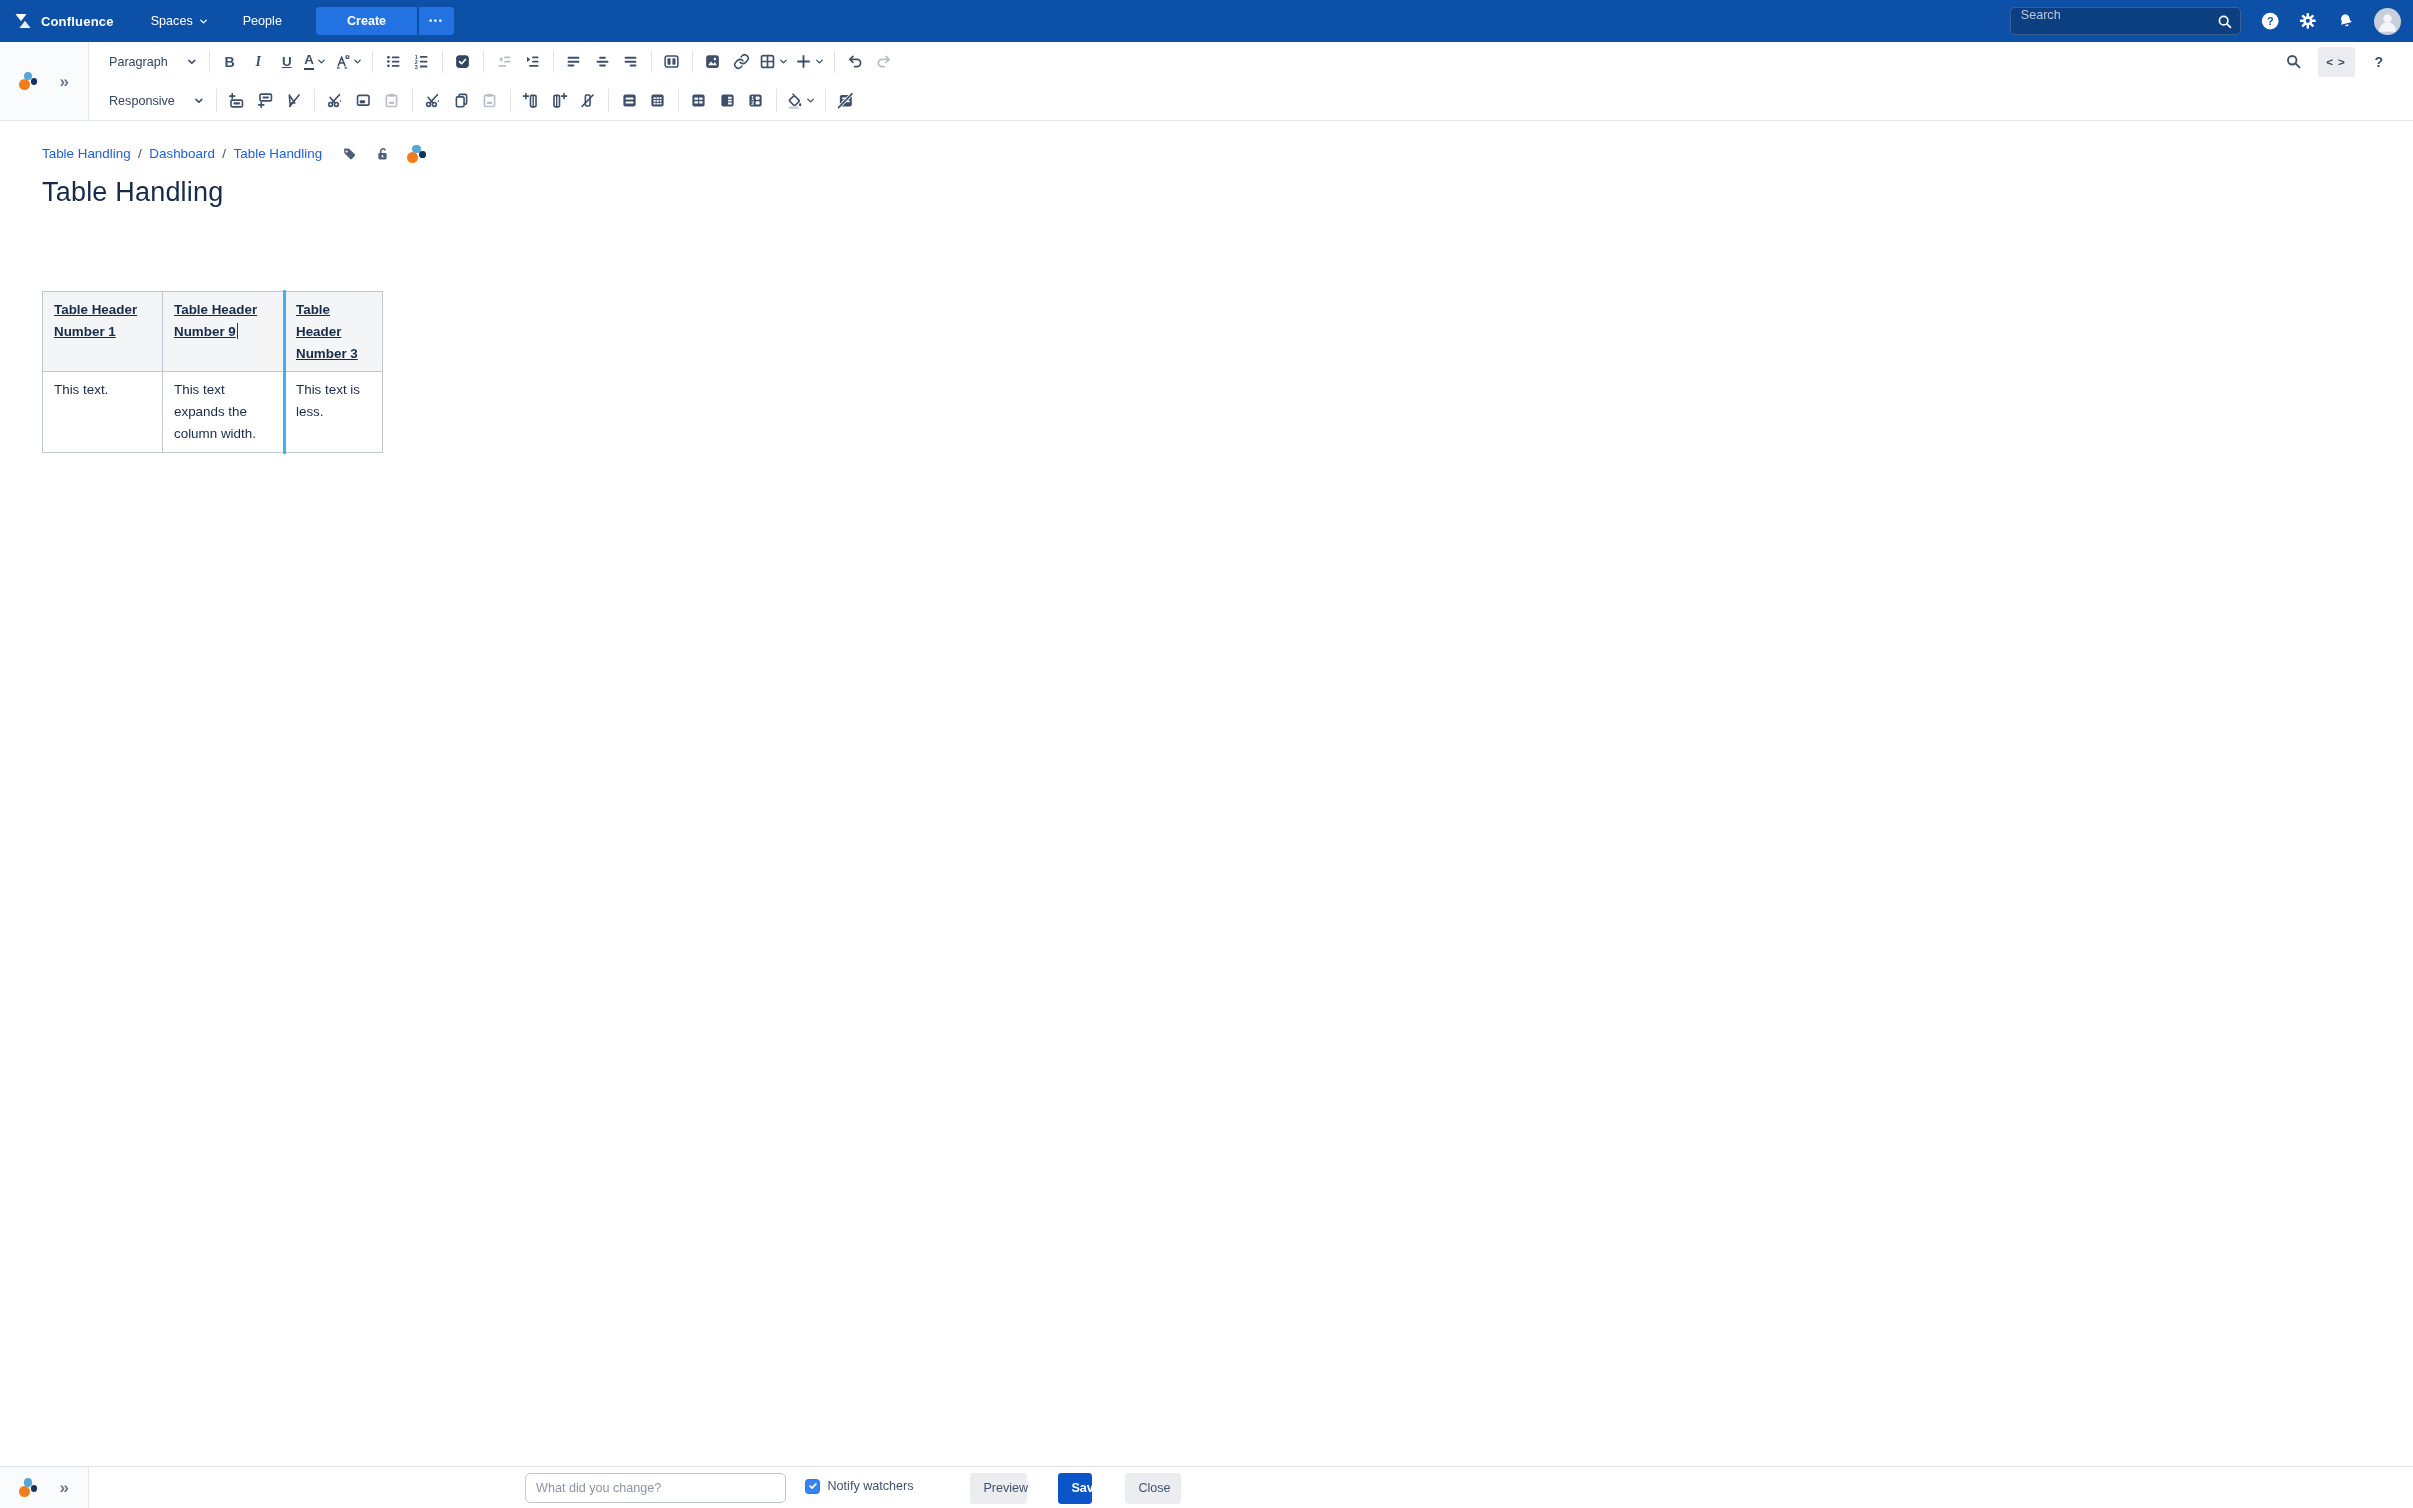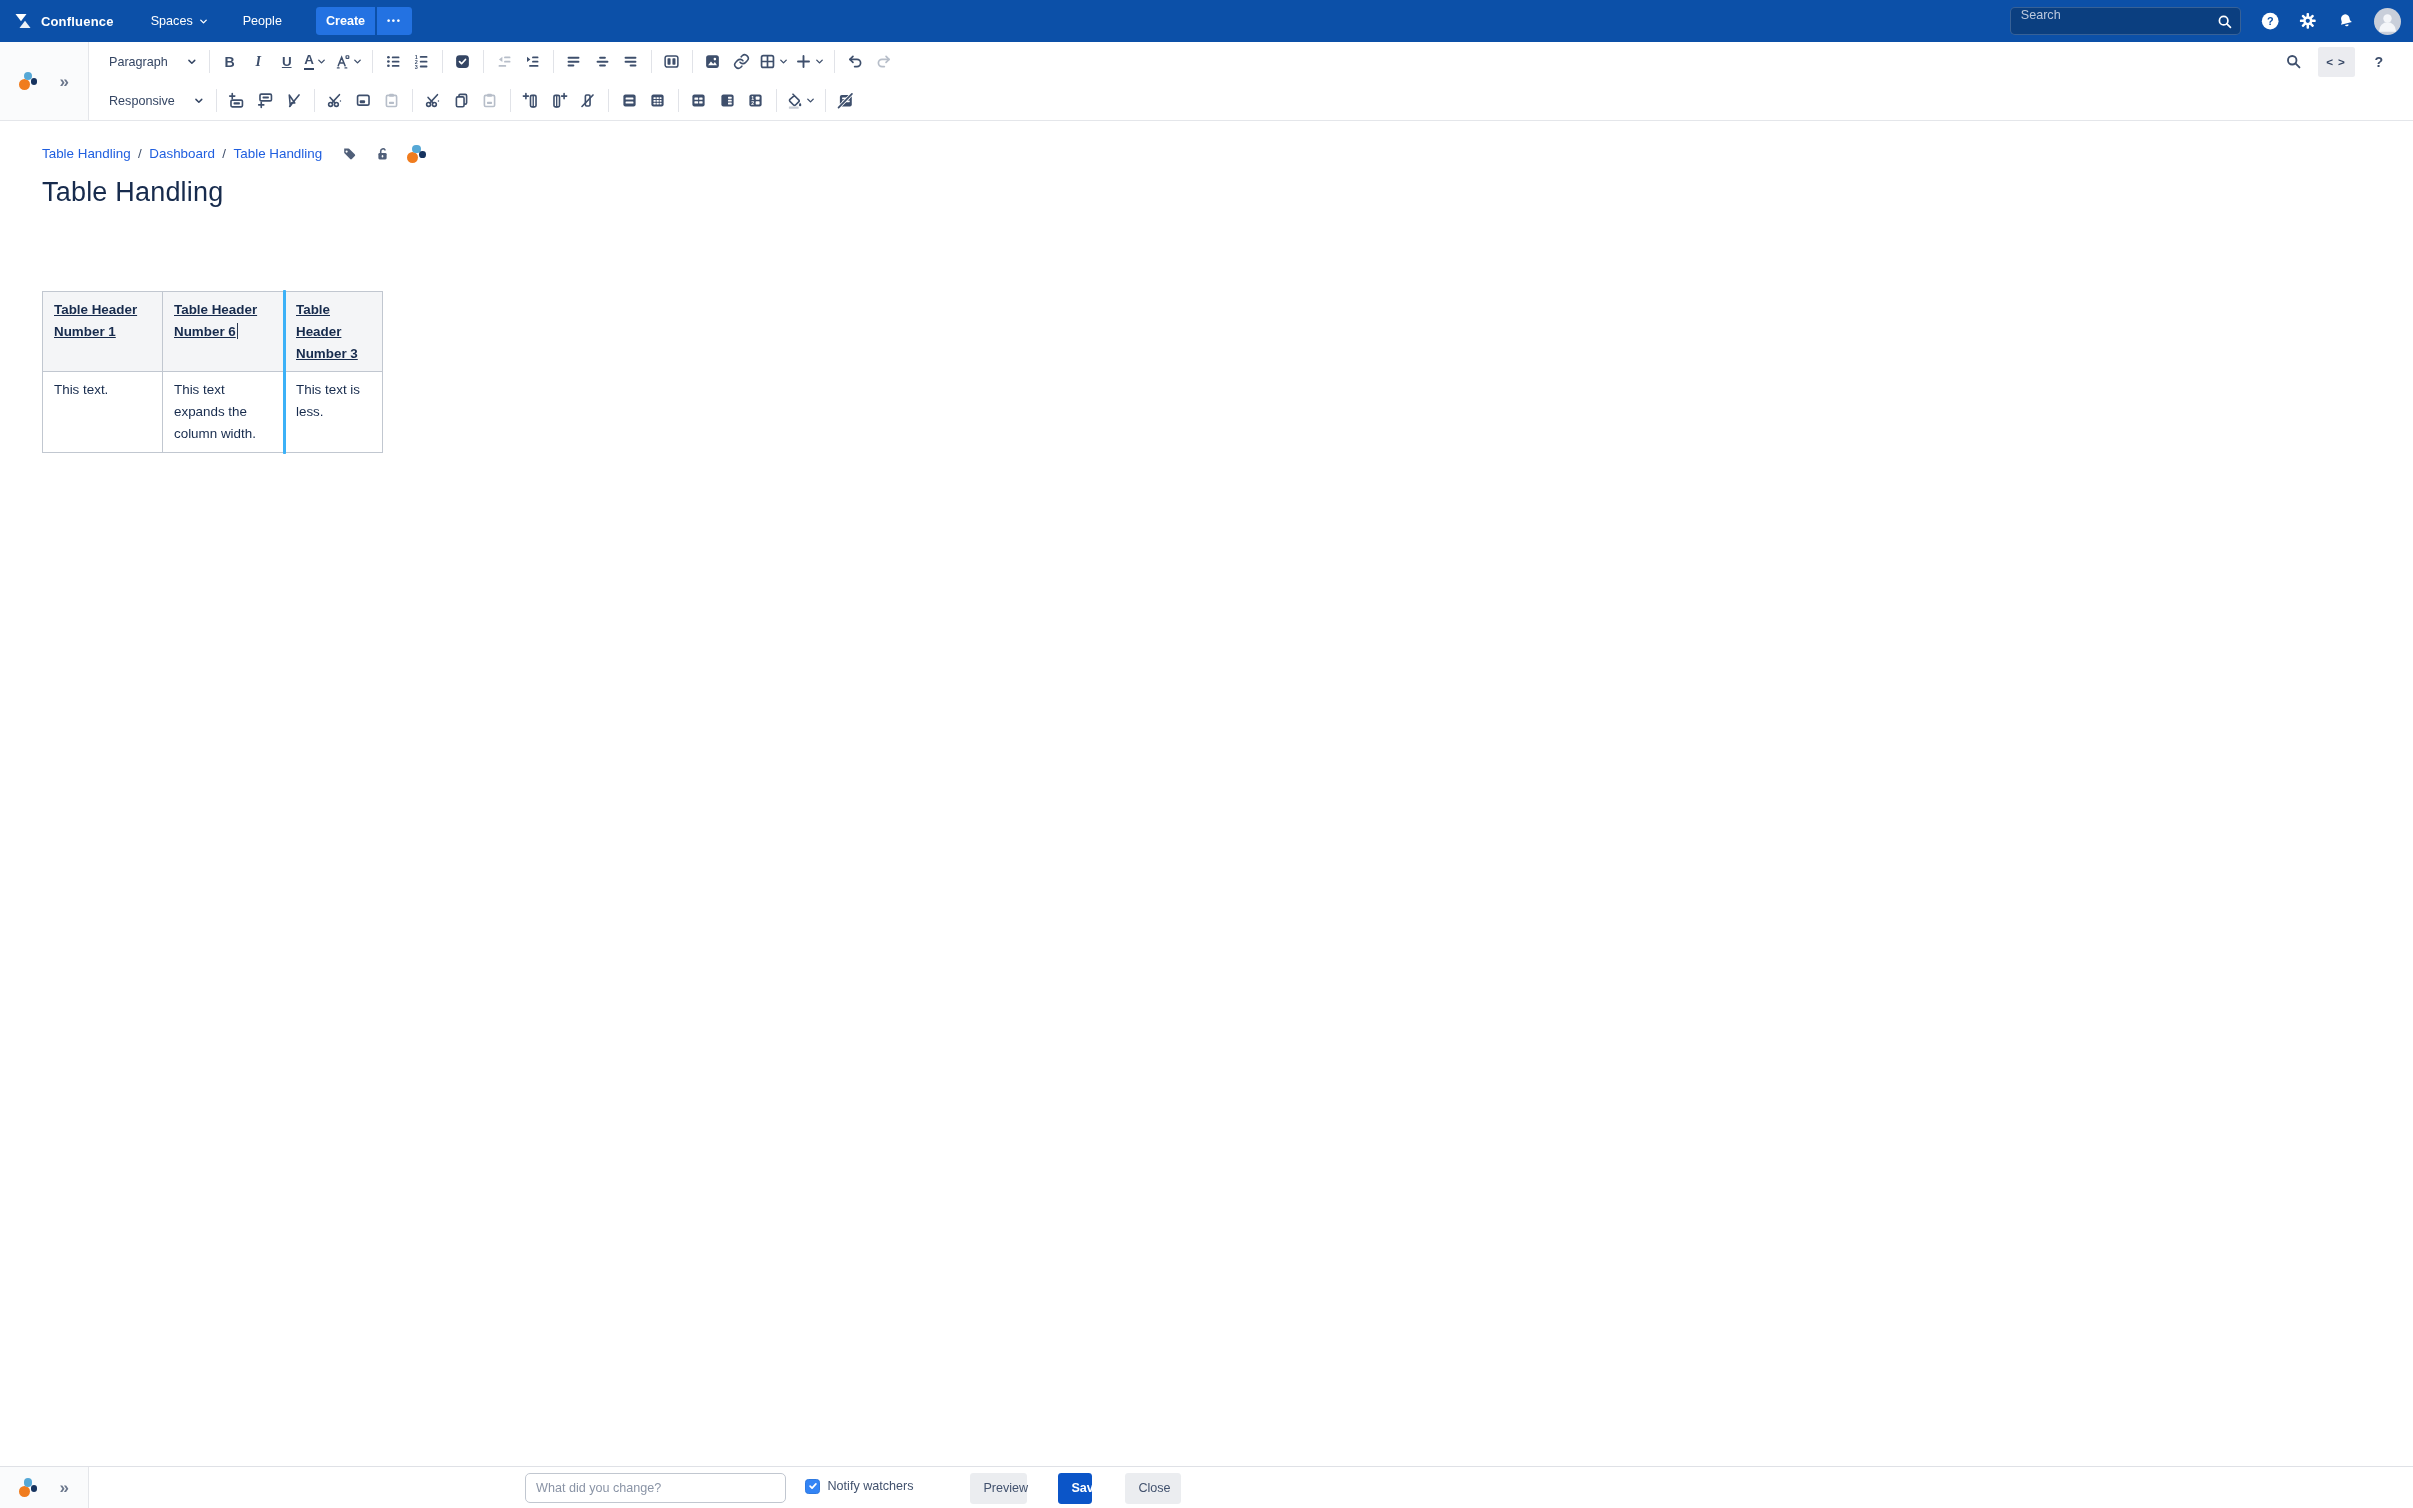--- a/index.html
+++ b/index.html
@@ -11,21 +11,21 @@
   
   .topnav { position:absolute; top:0; left:0; right:0; height:42px; background:#0C50A8;
     display:flex; align-items:center; padding:0 11.7px 0 13.4px; color:#fff; }
   .brand { display:flex; align-items:center; gap:7.5px; }
   .brand-name { font-size:13px; font-weight:700; letter-spacing:0.2px; }
   .nav-item { color:#fff; font-size:12.6px; display:flex; align-items:center; gap:5px; }
   .nav-spaces { margin-left:37px; }
   .nav-people { margin-left:34px; }
   .create-group { display:flex; margin-left:34px; }
   .btn-create { background:#2372E2; color:#fff; font-size:12.6px; font-weight:700;
-    height:28.5px; padding:0 10px; border-radius:3.4px 0 0 3.4px; }
+    height:28.5px; padding:0 31px; border-radius:3.4px 0 0 3.4px; }
   .btn-create-more { background:#2372E2; color:#fff; height:28.5px; width:35px;
     border-radius:0 3.4px 3.4px 0; margin-left:1.7px; font-size:9.2px; letter-spacing:1.7px; font-weight:700; }
   .nav-right { margin-left:auto; display:flex; align-items:center; gap:20px; }
   .nav-search { position:relative; width:231px; }
   .nav-search input { width:100%; height:28.5px; background:#0B3F80; border:0.8px solid rgba(255,255,255,.18);
     border-radius:5px; color:#fff; font-size:12.6px; padding:0 30px 12px 10px; outline:none; }
   .nav-search input::placeholder { color:#BCC9DE; }
   .nav-search .mag { position:absolute; right:7.5px; top:5.9px; }
   .nav-ic { display:flex; align-items:center; justify-content:center; }
 
@@ -548,21 +548,21 @@
   <div class="table-wrap">
     <table class="ctable">
       <colgroup>
           <col style="width:120px">
           <col style="width:122px">
           <col style="width:98px">
         </colgroup>
       <thead>
         <tr>
           <th><span>Table Header Number 1</span></th>
-          <th><span>Table Header Number 6</span><span class="caret"></span></th>
+          <th><span>Table Header Number 9</span><span class="caret"></span></th>
           <th><span>Table Header Number 3</span></th>
         </tr>
       </thead>
       <tbody>
         <tr>
           <td>This text.</td>
           <td>This text expands the column width.</td>
           <td>This text is less.</td>
         </tr>
       </tbody>

